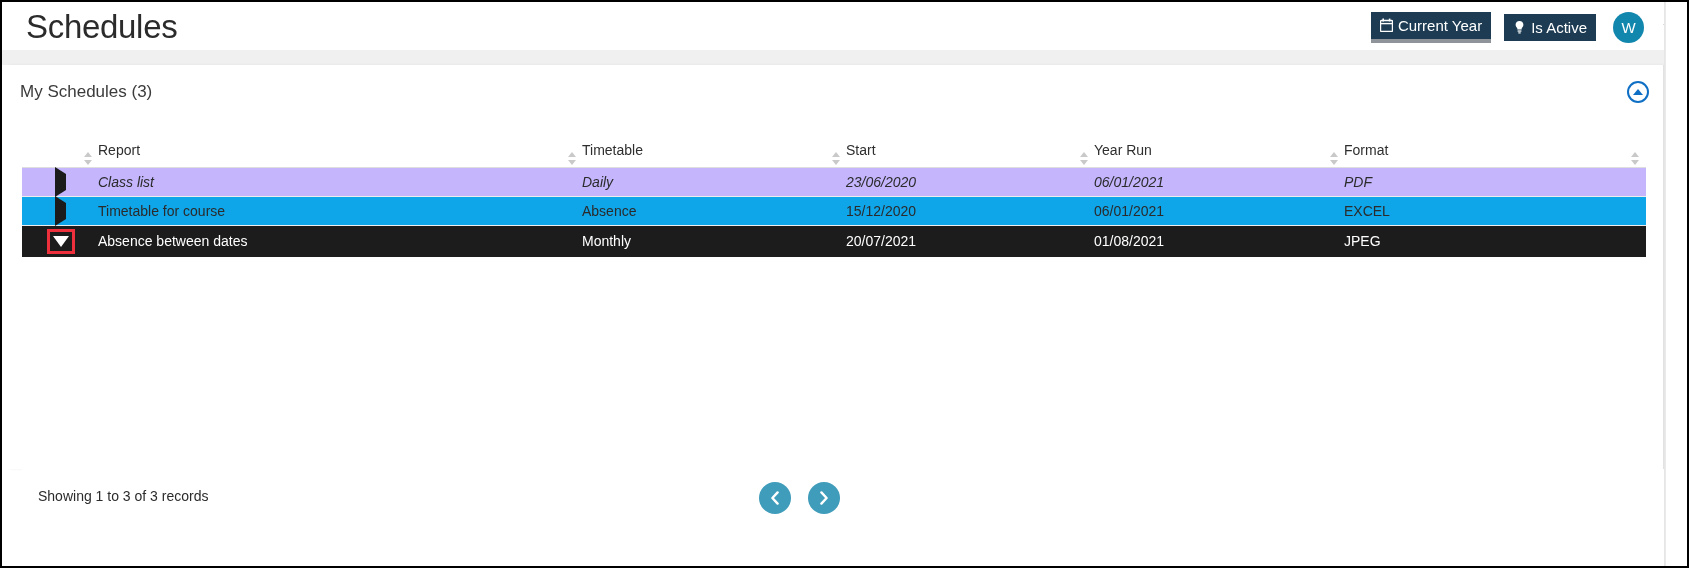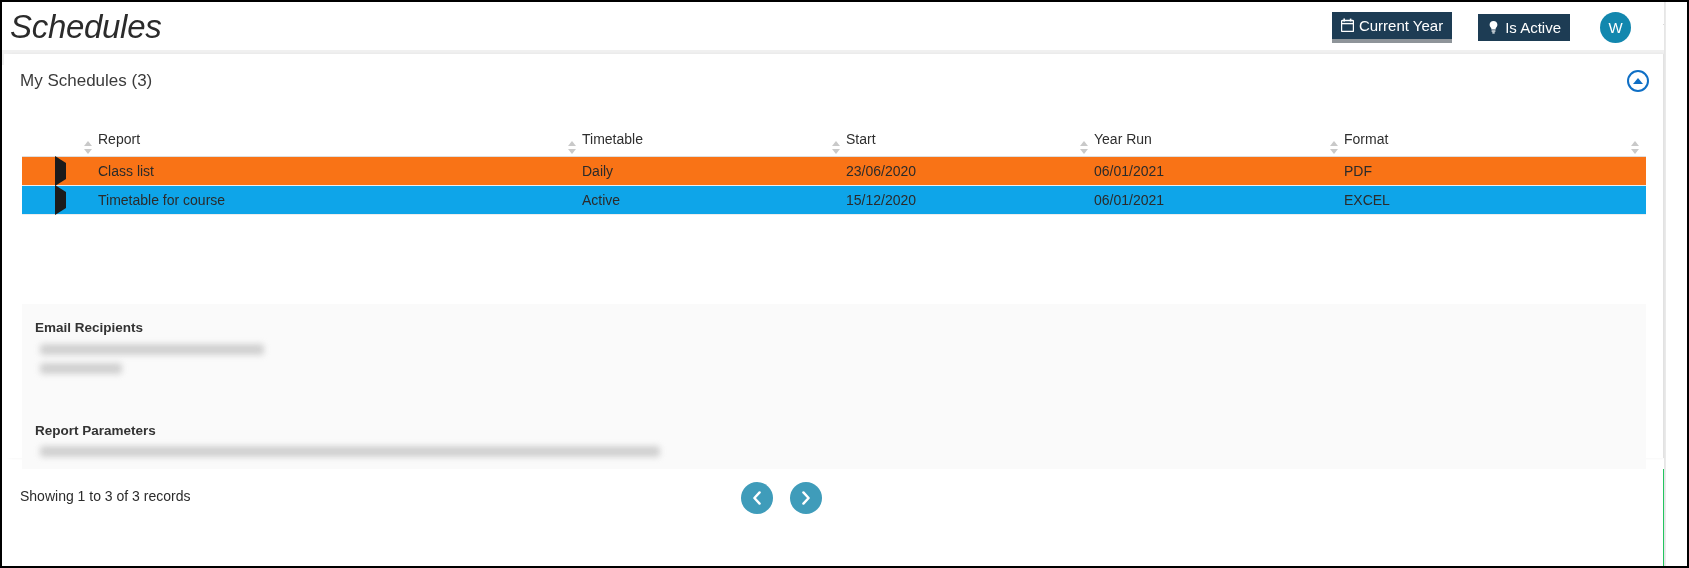--- a/index.html
+++ b/index.html
@@ -26,37 +26,36 @@
     position: absolute;
     left: 0; top: 0;
     width: 1685px;
     height: 48px;
     background: #ffffff;
     display: flex;
     align-items: center;
   }
 
   .page-title {
-    margin-left: 8px;
+    margin-left: 24px;
     font-size: 33px;
     font-weight: 400;
     color: #2b2b2b;
     letter-spacing: -0.3px;
     line-height: 1;
-    font-style: italic;
   }
 
   .topbar-right {
     position: absolute;
     right: 4px;
     top: 0;
     height: 50px;
     display: flex;
     align-items: center;
-    gap: 16px;
+    gap: 3px;
   }
 
   .badge {
     height: 27px;
     background: #1d3c54;
     color: #ffffff;
     font-size: 15px;
     display: inline-flex;
     align-items: center;
     gap: 5px;
@@ -100,21 +99,21 @@
     left: 0; top: 48px;
     width: 1685px;
     height: 15px;
     background: #f0f0f0;
   }
 
   
   .card {
     position: absolute;
     left: 2px;
-    top: 52px;
+    top: 63px;
     width: 1660px;
     height: 404px;
     background: #ffffff;
     border-right: 1px solid #e2e2e2;
     box-shadow: 3px 0 4px -2px rgba(0,0,0,0.18);
   }
 
   .card-header {
     position: relative;
     height: 53px;
@@ -194,21 +193,21 @@
   .sort-ico i {
     position: absolute;
     left: 0;
     width: 0; height: 0;
     border-left: 4.5px solid transparent;
     border-right: 4.5px solid transparent;
   }
   .sort-ico i.up   { top: 0;  border-bottom: 5px solid #c9c9c9; }
   .sort-ico i.down { bottom: 0; border-top: 5px solid #c9c9c9; }
 
-  tr.row-even td { background: #f97316; }
+  tr.row-even td { background: #c4b5fd; font-style: italic; }
   tr.row-odd  td { background: #0ea5e9; }
 
   tr.row-selected td {
     background: #1c1c1c;
     color: #ffffff;
     height: 31px;
     border-bottom: none;
   }
 
   .tri-right {
@@ -261,26 +260,26 @@
     filter: blur(3.2px);
     opacity: 0.85;
   }
   .redact.r1 { left: 18px; top: 40px;  width: 224px; height: 11px; }
   .redact.r2 { left: 18px; top: 59px;  width: 82px;  height: 11px; }
   .redact.r3 { left: 18px; top: 142px; width: 620px; height: 11px; }
 
   
   .footer {
     position: absolute;
-    left: 2px;
+    left: 20px;
     top: 467px;
     width: 1660px;
     height: 97px;
     background: #ffffff;
-    border-right: 1px solid #22c55e;
+    border-right: 4px solid #22c55e;
   }
   .record-count {
     position: absolute;
     left: 16px;
     top: 19px;
     font-size: 14px;
     color: #2b2b2b;
   }
   .pager {
     position: absolute;
@@ -432,39 +431,43 @@
             <td>23/06/2020</td>
             <td>06/01/2021</td>
             <td>PDF</td>
           </tr>
 
           <tr class="row-odd">
             <td>
               <span class="tri-right"></span>
             </td>
             <td class="cell-pad">Timetable for course</td>
-            <td>Active</td>
+            <td>Absence</td>
             <td>15/12/2020</td>
             <td>06/01/2021</td>
             <td>EXCEL</td>
           </tr>
 
+          <tr class="row-selected">
+            <td>
+              <span class="tri-down-box">
+                <span class="tri-down"></span>
+              </span>
+            </td>
+            <td class="cell-pad">Absence between dates</td>
+            <td>Monthly</td>
+            <td>20/07/2021</td>
+            <td>01/08/2021</td>
+            <td>JPEG</td>
+          </tr>
 
         </tbody>
       </table>
     </div>
 
-    <div class="detail">
-      <div class="detail-label lbl-email">Email Recipients</div>
-      <div class="redact r1"></div>
-      <div class="redact r2"></div>
-
-      <div class="detail-label lbl-params">Report Parameters</div>
-      <div class="redact r3"></div>
-    </div>
   </div>
 
   <div class="footer">
     <div class="record-count">Showing 1 to 3 of 3 records</div>
 
     <div class="pager">
       <div class="pg-btn">
         <svg width="12" height="14" viewBox="0 0 12 14">
           <path d="M8.6 1.4 L3.4 7 L8.6 12.6" fill="none" stroke="#ffffff" stroke-width="2.4" stroke-linecap="round" stroke-linejoin="round"></path>
         </svg>

